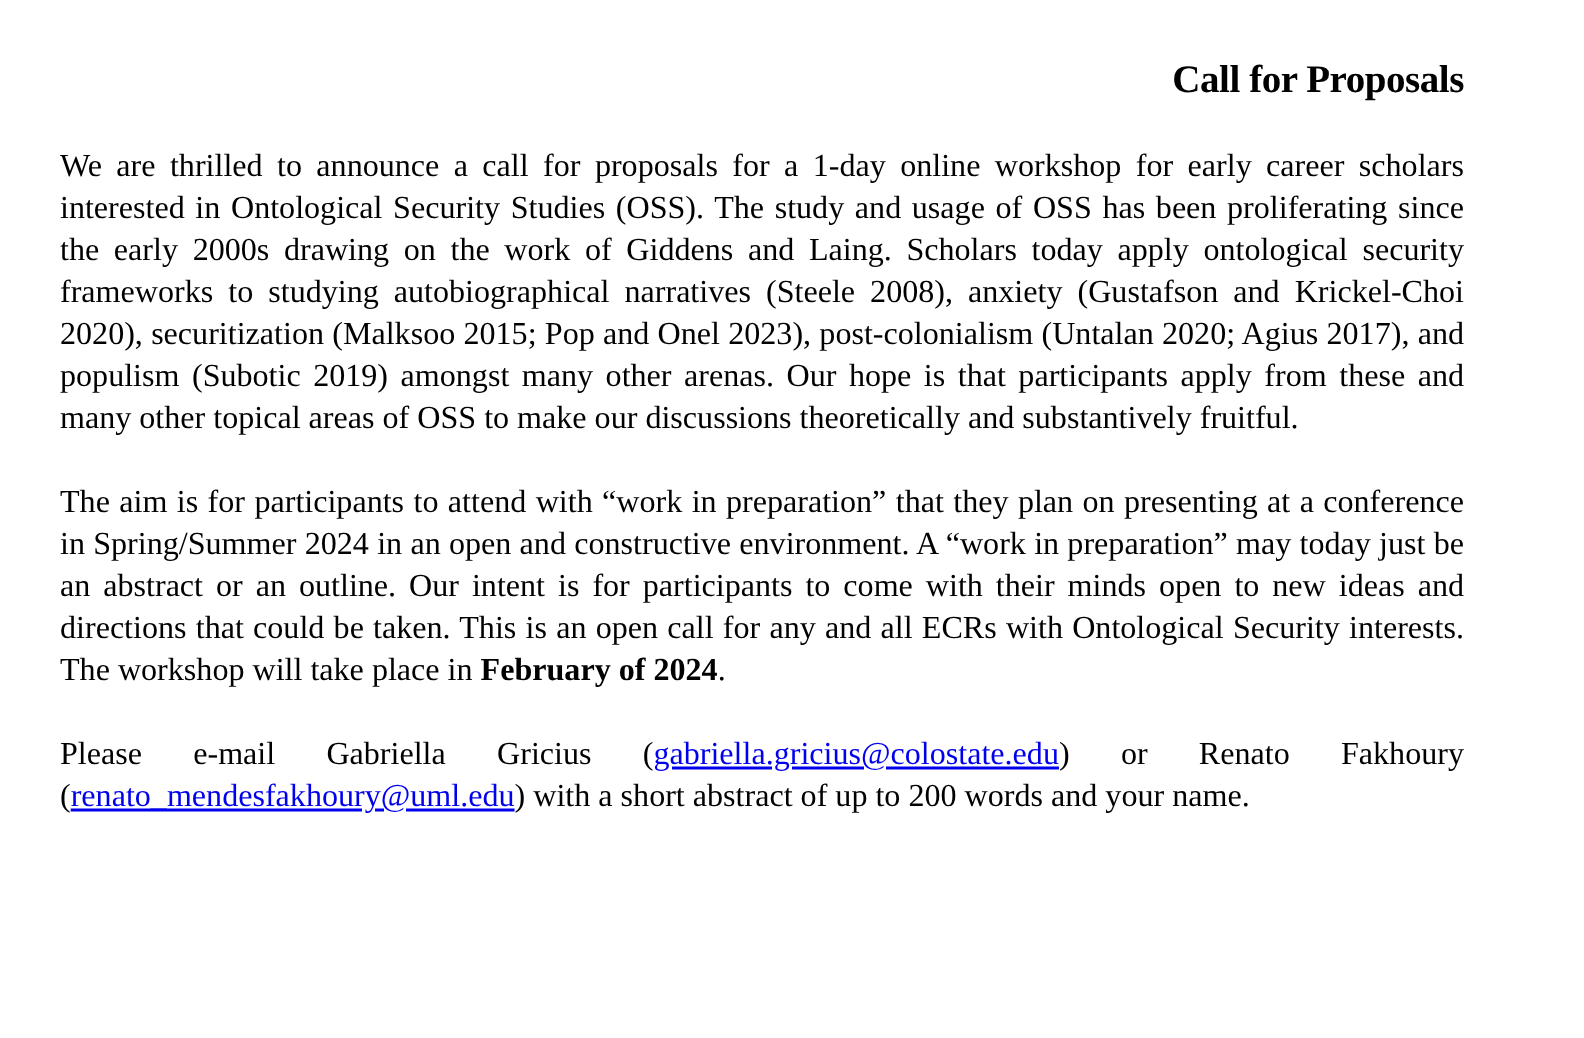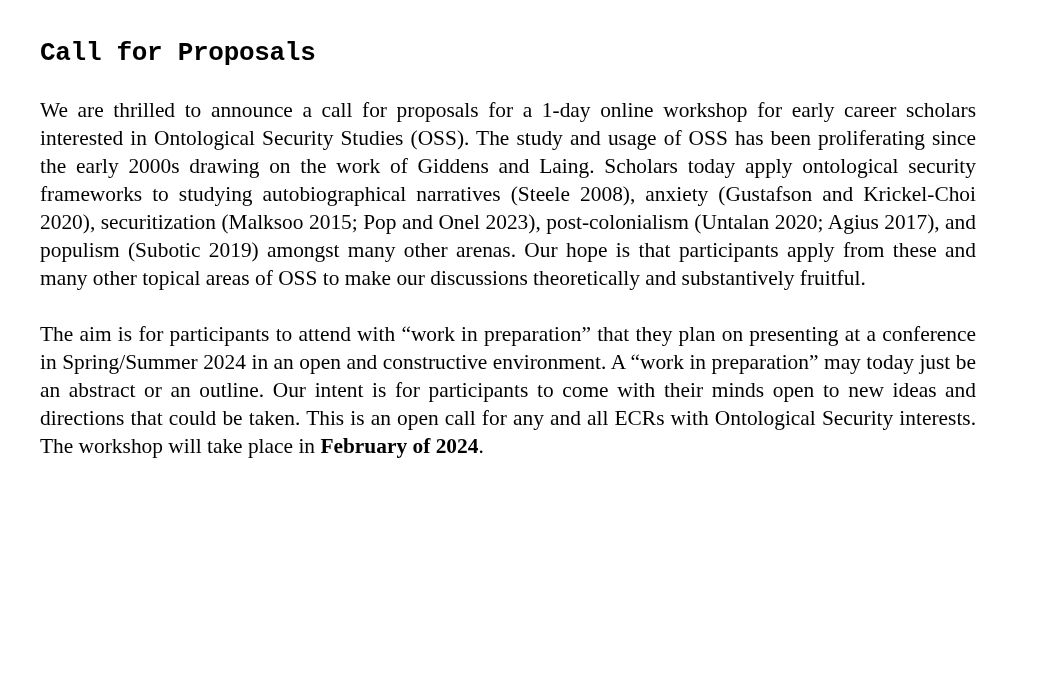--- a/index.html
+++ b/index.html
@@ -14,27 +14,26 @@
       font-family: "Liberation Serif", "DejaVu Serif", serif;
       color: #000000;
     }
     .page {
       position: absolute;
       left: 40px;
       top: 34px;
       width: 936px;
     }
     h1 {
-      text-align: left;
+      text-align: right;
       font-size: 26px;
       font-weight: bold;
       margin: 0 0 24px 0;
       line-height: 38px;
       letter-spacing: -0.3px;
-      font-family: Liberation Mono, monospace;
     }
     p {
       font-size: 21.4px;
       line-height: 28px;
       text-align: justify;
       margin: 0 0 28px 0;
       font-family: Liberation Serif, serif;
     }
     a {
       color: #0000ee;
@@ -45,14 +44,15 @@
 </head>
 <body>
 
 <div class="page">
   <h1>Call for Proposals</h1>
 
   <p>We are thrilled to announce a call for proposals for a 1-day online workshop for early career scholars interested in Ontological Security Studies (OSS). The study and usage of OSS has been proliferating since the early 2000s drawing on the work of Giddens and Laing. Scholars today apply ontological security frameworks to studying autobiographical narratives (Steele 2008), anxiety (Gustafson and Krickel-Choi 2020), securitization (Malksoo 2015; Pop and Onel 2023), post-colonialism (Untalan 2020; Agius 2017), and populism (Subotic 2019) amongst many other arenas. Our hope is that participants apply from these and many other topical areas of OSS to make our discussions theoretically and substantively fruitful.</p>
 
   <p><span>The aim is for participants to attend with “work in preparation” that they plan on presenting at a conference in Spring/Summer 2024 in an open and constructive environment. A “work in preparation” may today just be an abstract or an outline. Our intent is for participants to come with their minds open to new ideas and directions that could be taken. This is an open call for any and all ECRs with Ontological Security interests. The workshop will take place in </span><b>February of 2024</b><span>.</span></p>
 
+  <p><span>Please e-mail Gabriella Gricius (</span><a href="mailto:gabriella.gricius@colostate.edu">gabriella.gricius@colostate.edu</a><span>) or Renato Fakhoury (</span><a href="mailto:renato_mendesfakhoury@uml.edu">renato_mendesfakhoury@uml.edu</a><span>) with a short abstract of up to 200 words and your name.</span></p>
 
 </div>
 
 </body></html>

